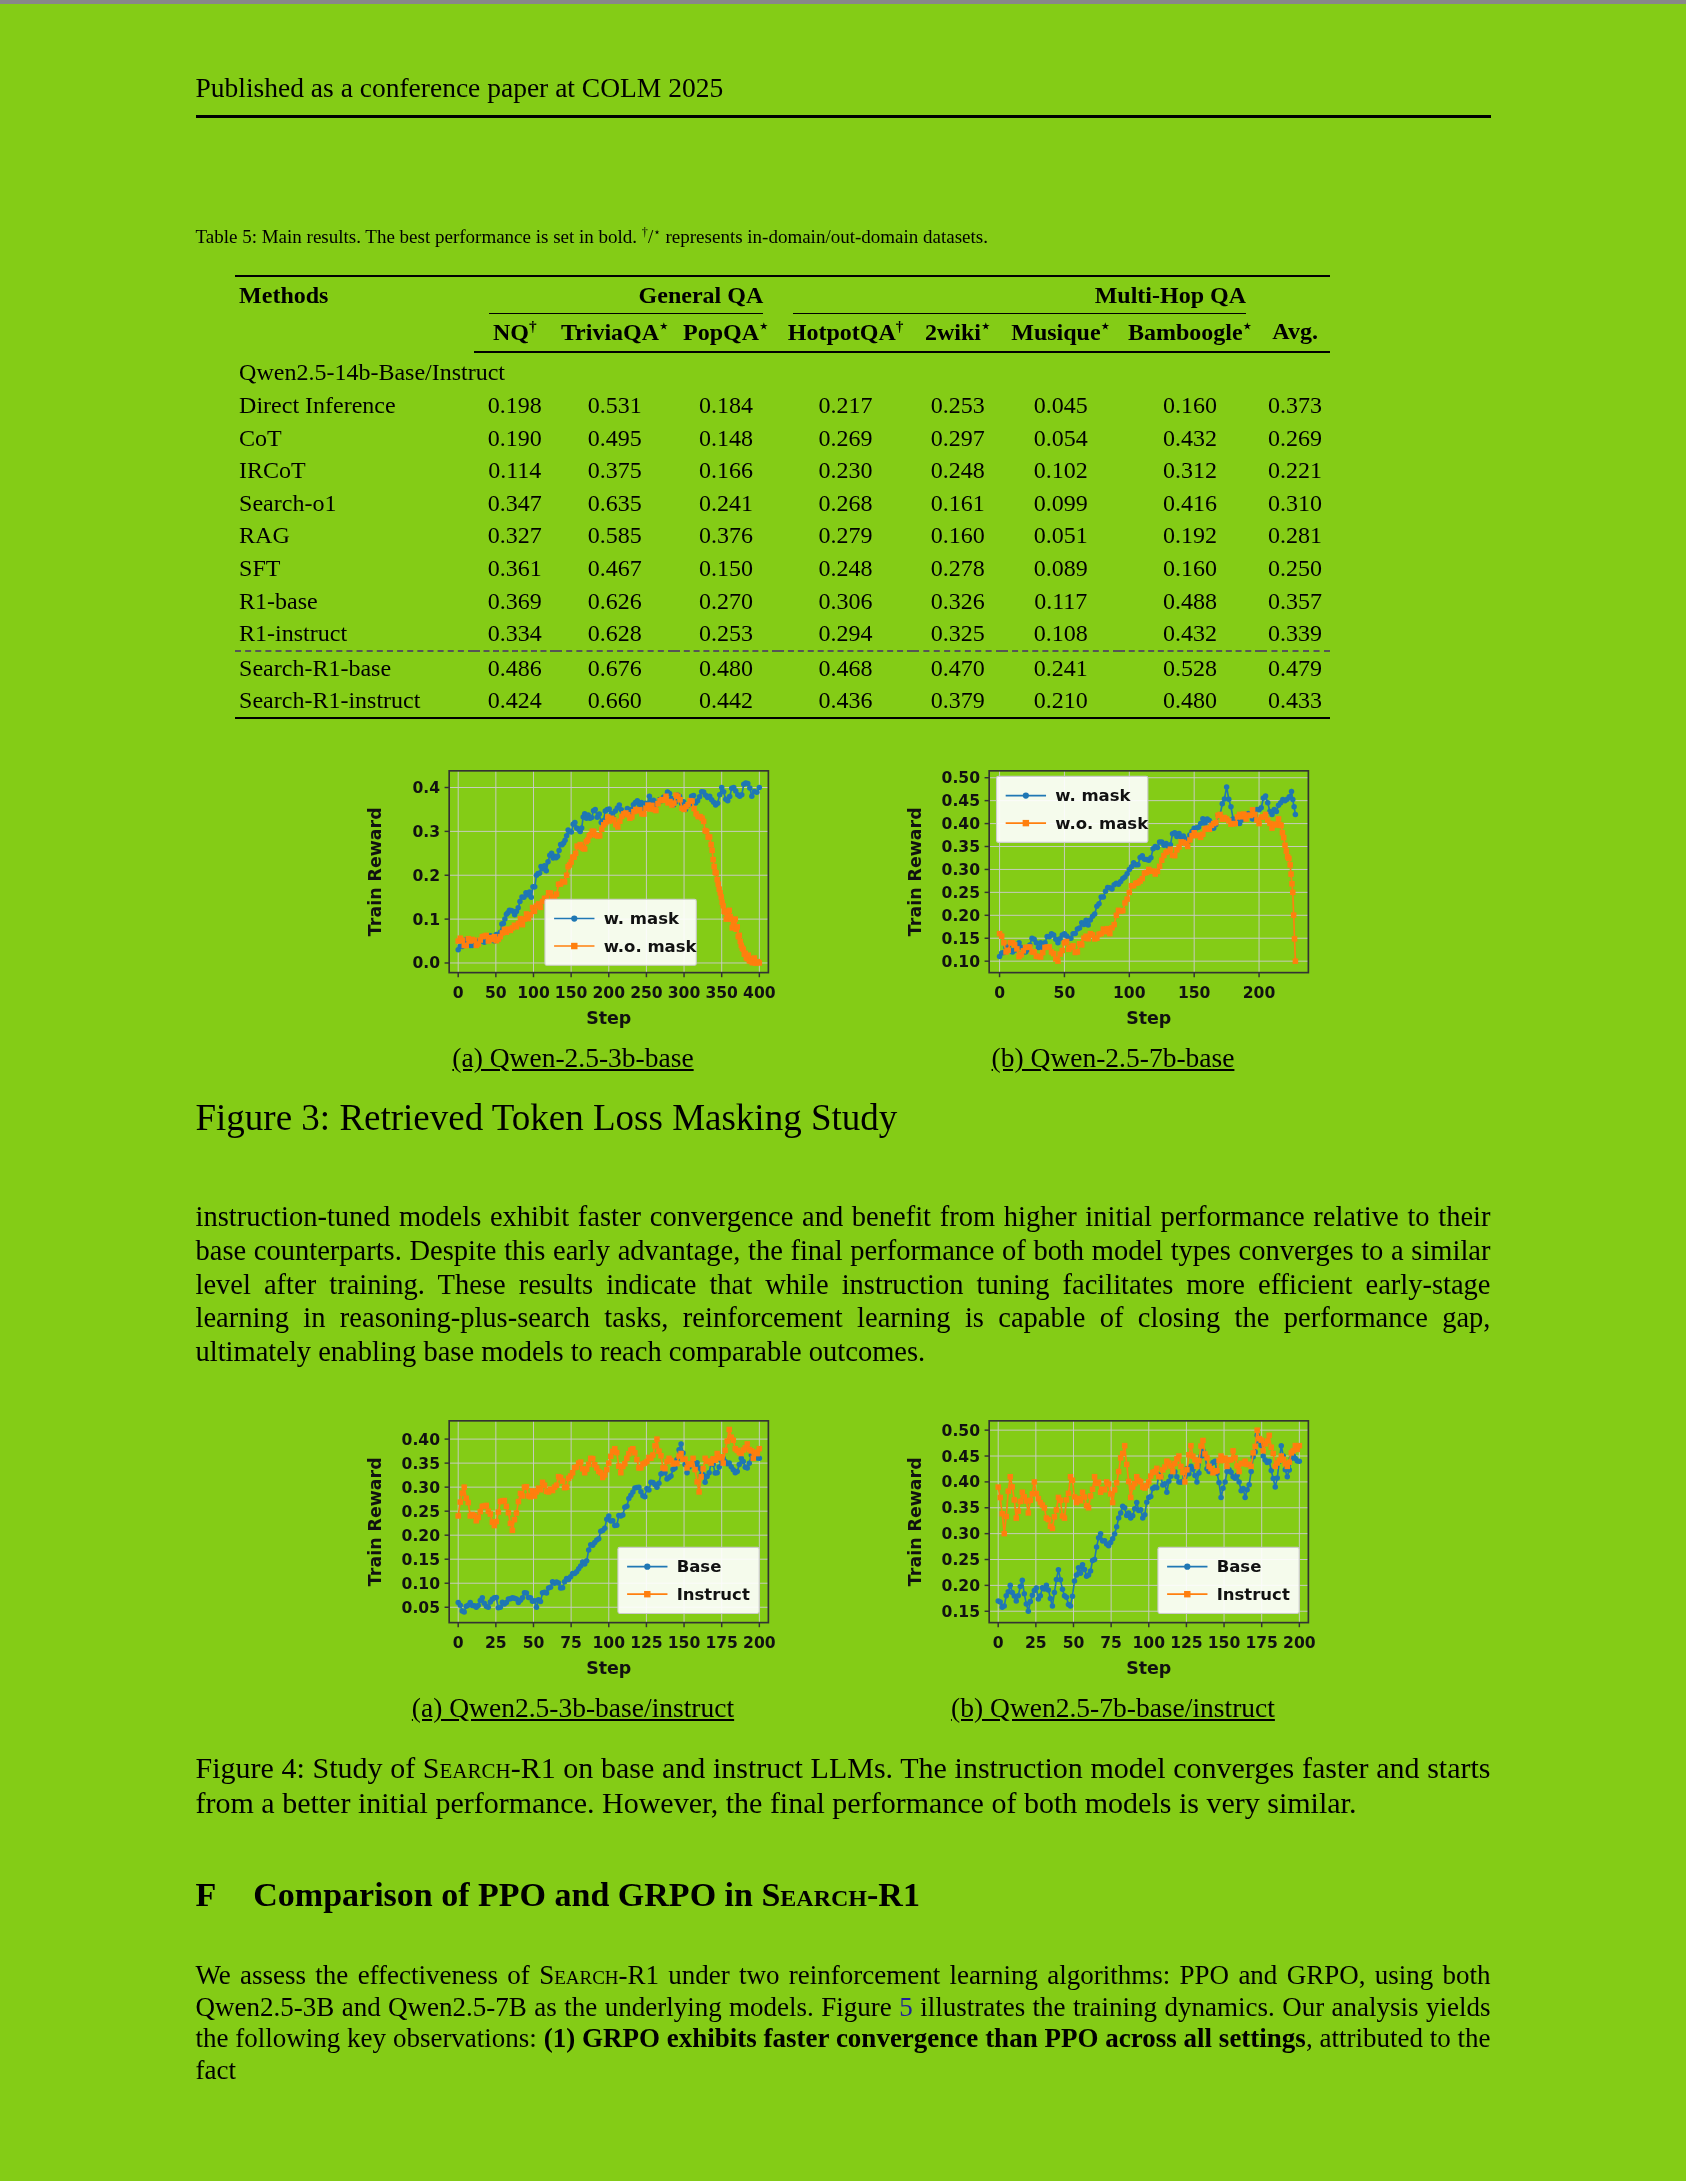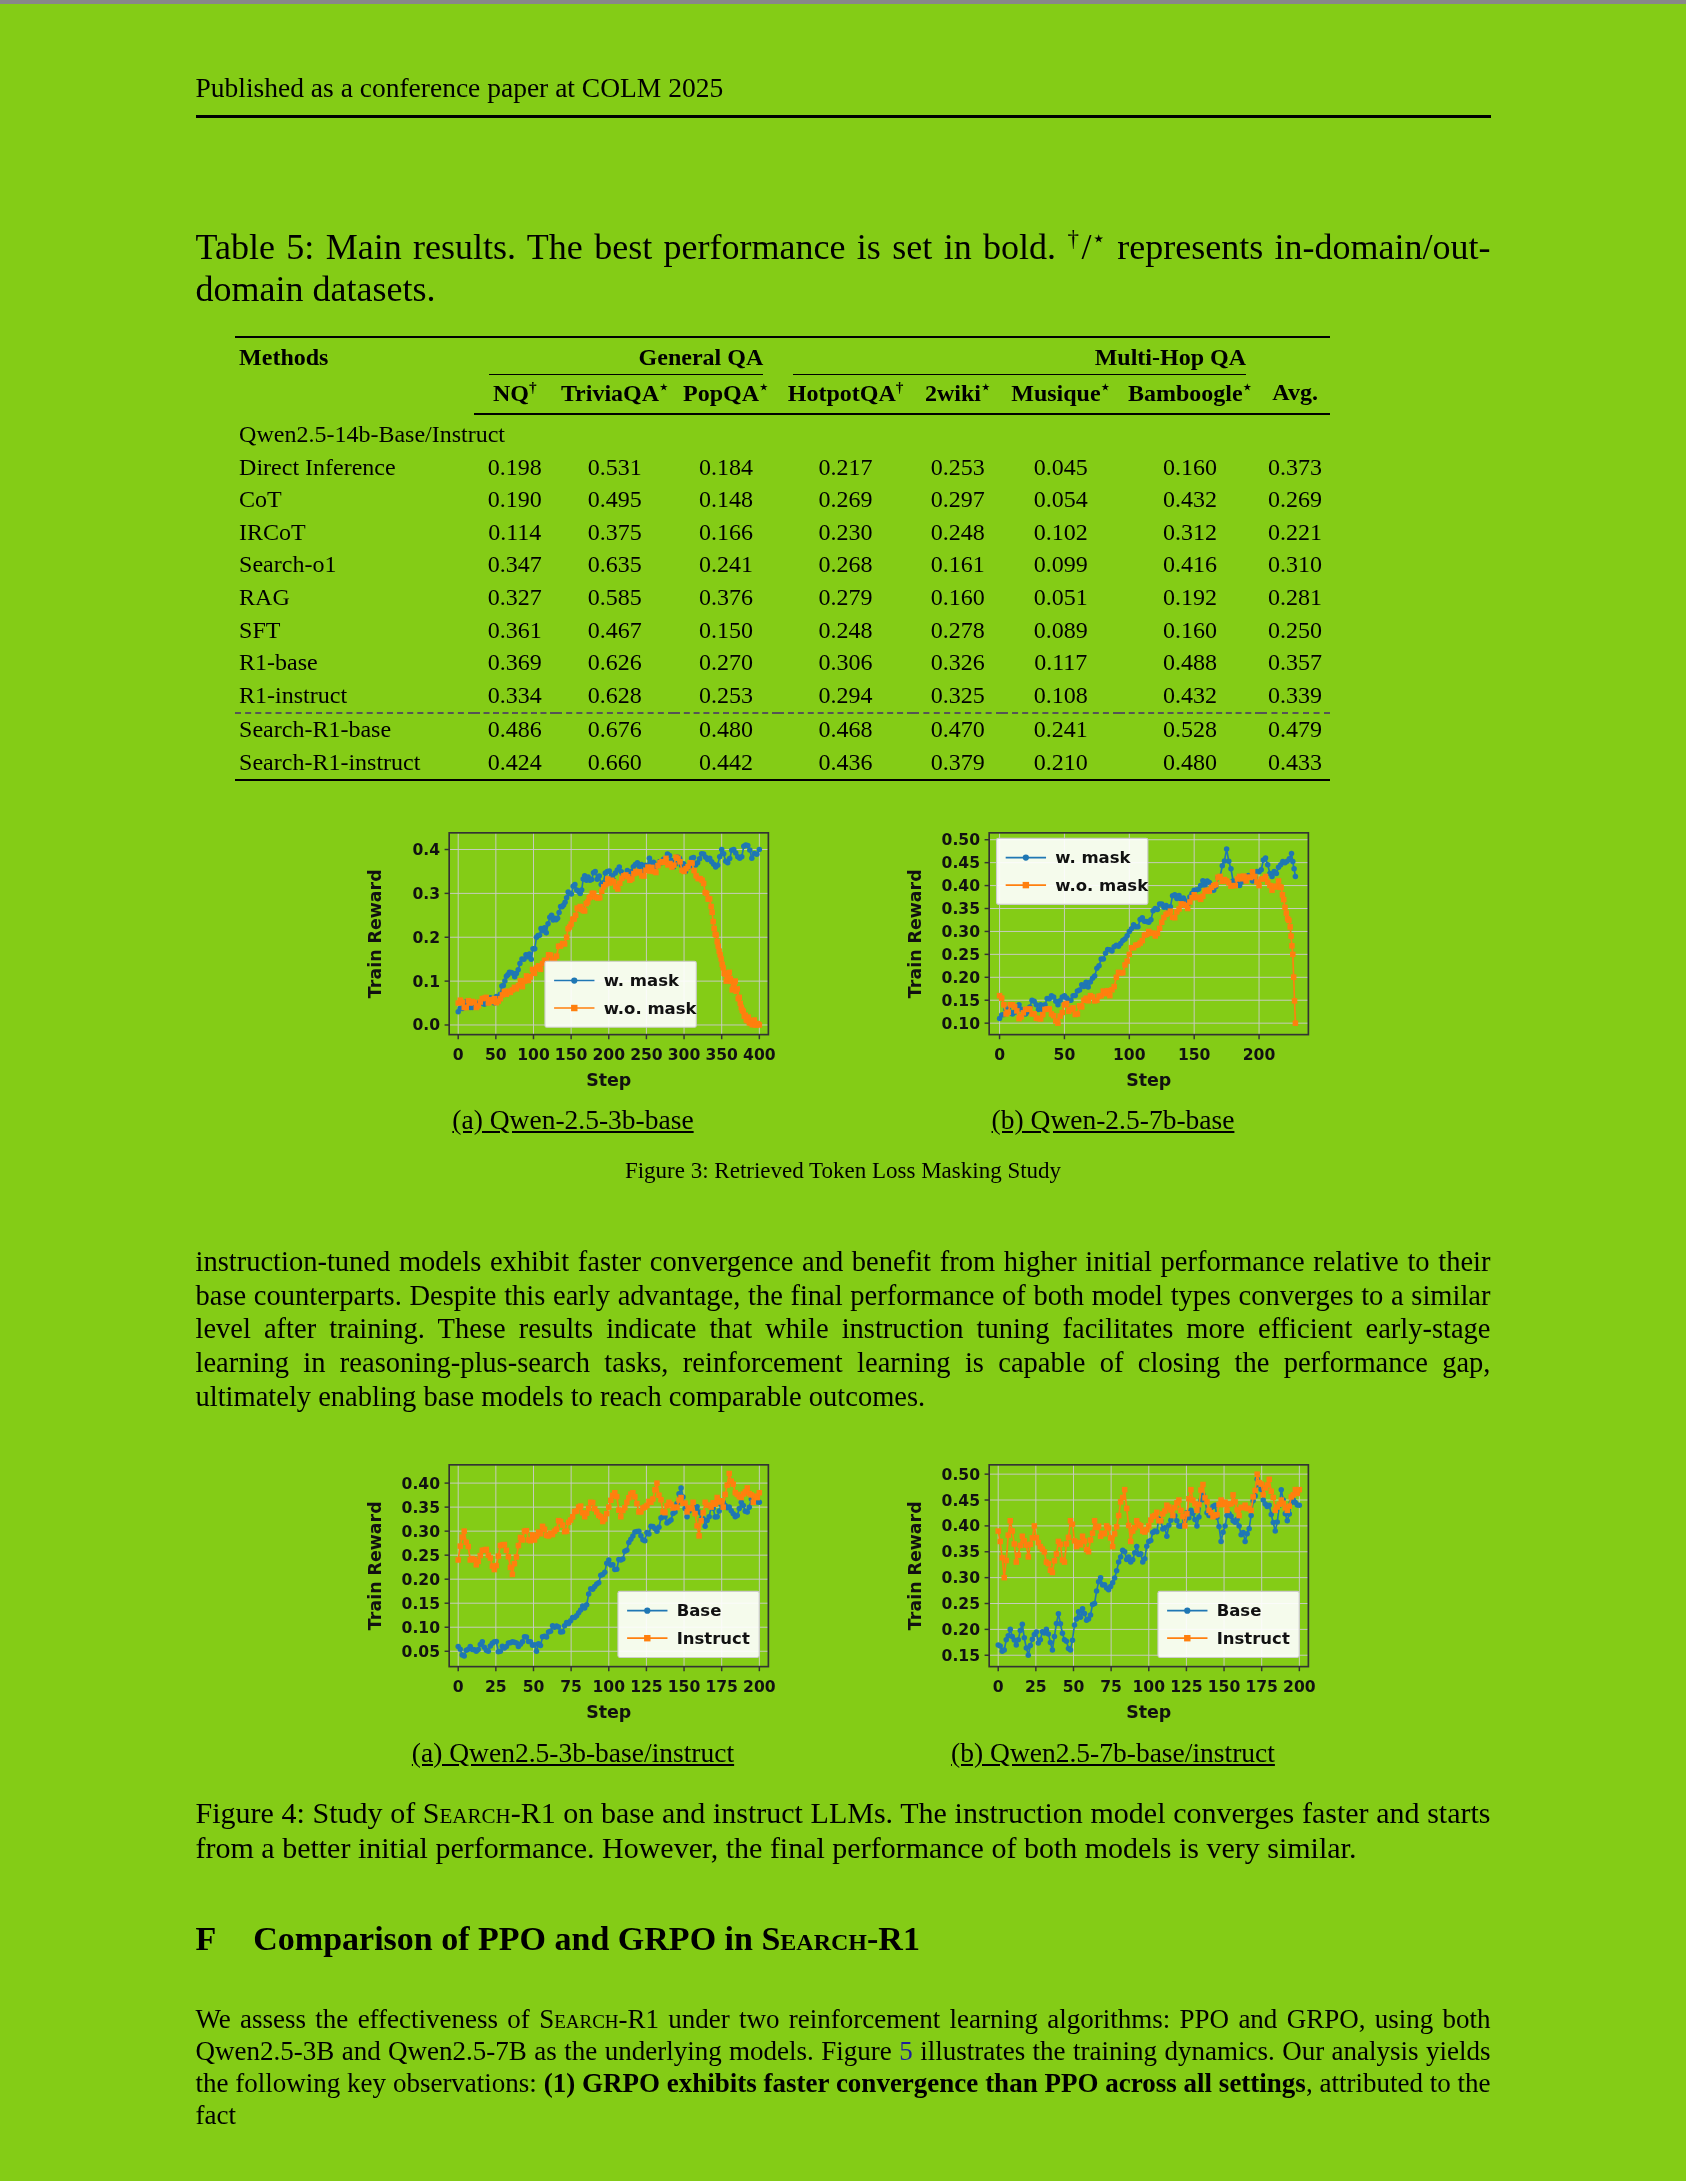--- a/index.html
+++ b/index.html
@@ -2,40 +2,40 @@
 <html style="font-size:14.7px"><head>
 <meta charset="utf-8">
 <style>
   html,body{margin:0;padding:0;background:#888;}
   .page{position:relative;width:1686px;height:2182px;background:#84cc16;
         font-family:"Liberation Serif",serif;color:#000;overflow:hidden;margin:4px auto;}
   .content{width:1295px;margin:0 auto;padding-top:68px;}
 
   .running-head{font-size:27.5px;padding-bottom:11px;border-bottom:3.7px solid #000;}
 
-  .tbl-caption{font-size:36px;line-height:1.17;text-align:justify;margin:107px 0 0 0;}
+  .tbl-caption{font-size:19px;line-height:1.17;text-align:justify;margin:107px 0 0 0;}
   .tbl-caption sup, .colhead sup{font-size:64%;vertical-align:super;}
 
   table.results{border-collapse:collapse;width:1095px;margin:26px 0 0 39px;
         border-top:2.8px solid #000;border-bottom:2.8px solid #000;font-size:24px;}
   table.results th, table.results td{padding:2.8px 4.6px;text-align:center;font-weight:normal;}
   table.results thead th{font-weight:bold;}
   .th-methods{text-align:left !important;vertical-align:top;padding-top:5.5px !important;}
   th.grp{padding:3.7px 0 0 0 !important;}
   th.grp div{border-bottom:1.8px solid #000;padding:1.8px 0 3.7px 0;margin:0 14.7px;text-align:right;}
   tr.colheads th{border-bottom:2.3px solid #000;padding-bottom:5.5px !important;}
   td.grouplabel{text-align:left !important;font-weight:bold;padding-top:6.4px !important;}
   td.method{text-align:left !important;}
   td.b{font-weight:bold;}
   tr.dashed td{border-top:2.3px dashed #555;}
 
   .fig-row{display:flex;justify-content:center;align-items:flex-start;gap:108px;margin-top:39px;}
   .chart-block{display:flex;flex-direction:column;align-items:center;}
   .subcaption{font-size:27.5px;margin-top:7.3px;text-decoration:underline;}
-  .fig-caption-center{text-align:center;font-size:23px;margin-top:22px;}
+  .fig-caption-center{text-align:left;font-size:37px;margin-top:22px;}
 
   .body-para{font-size:28.5px;line-height:1.18;text-align:justify;margin:61px 0 0 0;}
   .fig4-caption{font-size:30px;line-height:1.18;text-align:justify;margin:26px 0 0 0;}
   .sec-heading{font-size:34px;font-weight:bold;margin:55px 0 0 0;}
   .sec-heading .letter{display:inline-block;margin-right:37px;}
   .para2{font-size:27px;line-height:1.18;text-align:justify;margin:46px 0 0 0;}
   .sc{font-variant:small-caps;}
   .bold{font-weight:bold;}
   .flink{text-decoration:none;}
   .pageno{text-align:center;font-size:27.5px;margin-top:27.5px;}

